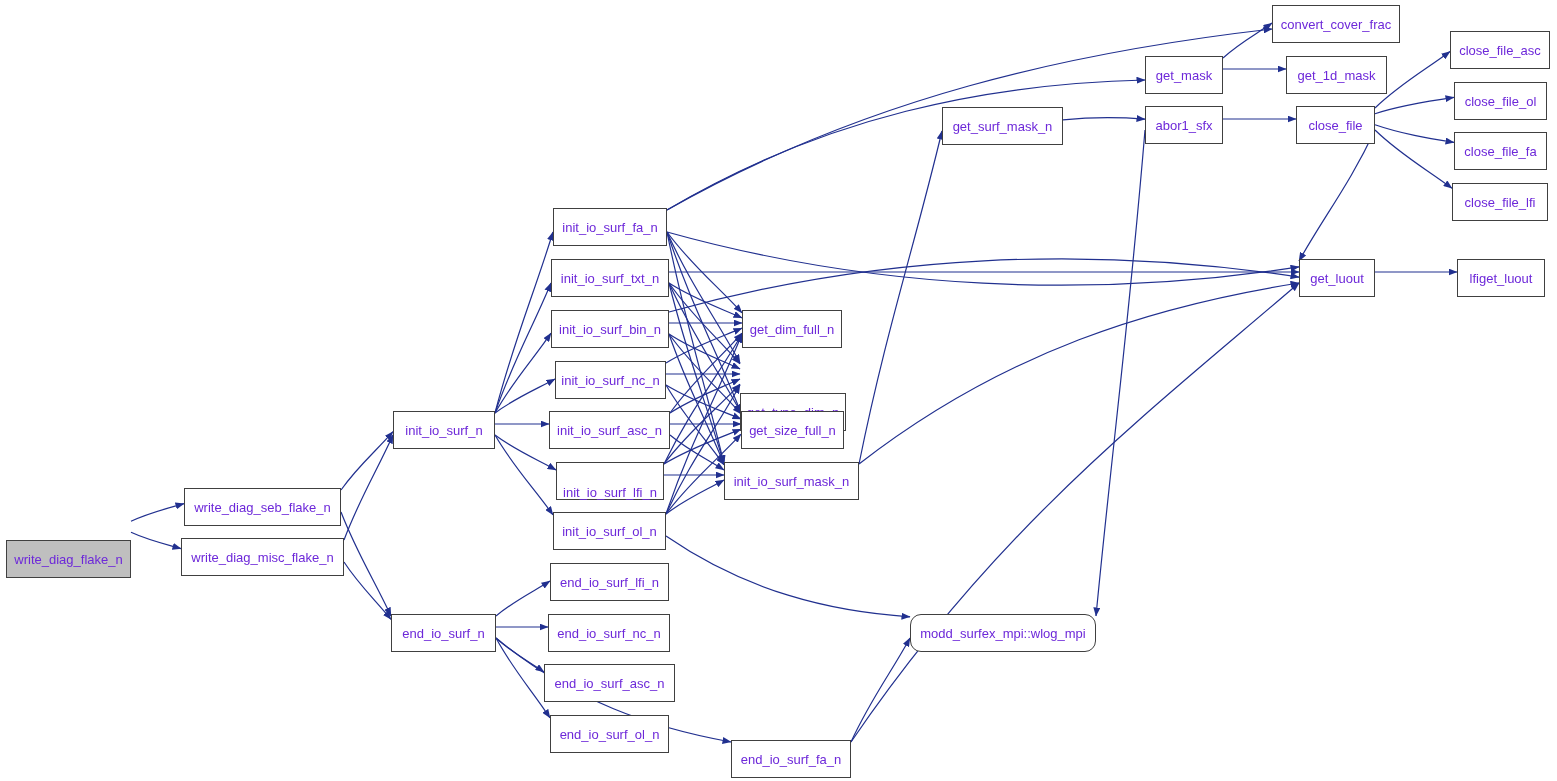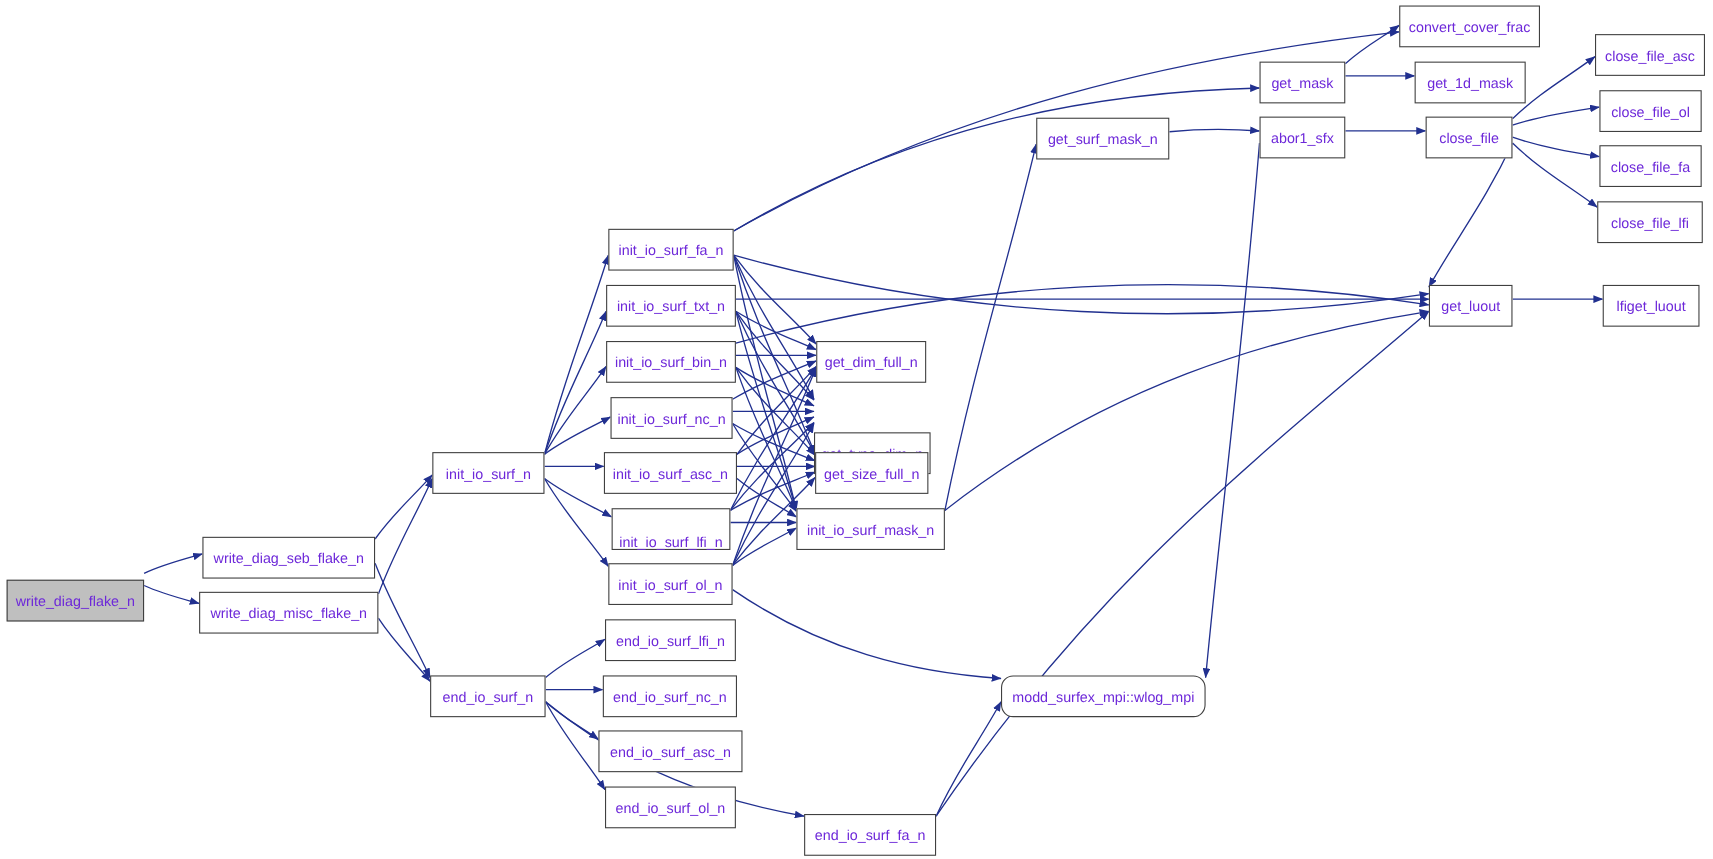--- a/index.html
+++ b/index.html
@@ -120,21 +120,21 @@
         <path d="M496,616 C513.82,601.0318341789076 532.18,592.3068341789076 550,581.1" fill="none" stroke="#21308f" stroke-width="1.2" marker-end="url(#arrow)"></path>
         <path d="M496,627 C513.16,627 530.84,627 548,627" fill="none" stroke="#21308f" stroke-width="1.2" marker-end="url(#arrow)"></path>
         <path d="M496,638 C511.84,652.4705366168728 528.16,660.9705366168728 544,672" fill="none" stroke="#21308f" stroke-width="1.2" marker-end="url(#arrow)"></path>
         <path d="M496,638 C513.82,670.7832693641319 532.18,690.7582693641319 550,717.9" fill="none" stroke="#21308f" stroke-width="1.2" marker-end="url(#arrow)"></path>
         <path d="M496,638 C573.55,702.0559824443186 653.45,728.0559824443186 731,742" fill="none" stroke="#21308f" stroke-width="1.2" marker-end="url(#arrow)"></path>
         <path d="M851,742 C870.47,699.5025756530698 890.53,673.5025756530698 910,638" fill="none" stroke="#21308f" stroke-width="1.2" marker-end="url(#arrow)"></path>
         <path d="M851,742 C998.84,524.875 1151.16,410.125 1299,283" fill="none" stroke="#21308f" stroke-width="1.2" marker-end="url(#arrow)"></path>
       </g>
   </svg>
   <div id="nodes-layer">
-      <div class="node highlight" style="left: 6px; top: 527px; width: 125px;">
+      <div class="node highlight" style="left: 6px; top: 540px; width: 125px;">
         <span class="node-label">write_diag_flake_n</span>
       </div>
       <div class="node" style="left: 184px; top: 488px; width: 157px;">
         <span class="node-label">write_diag_seb_flake_n</span>
       </div>
       <div class="node" style="left: 181px; top: 538px; width: 163px;">
         <span class="node-label">write_diag_misc_flake_n</span>
       </div>
       <div class="node" style="left: 393px; top: 411px; width: 102px;">
         <span class="node-label">init_io_surf_n</span>

